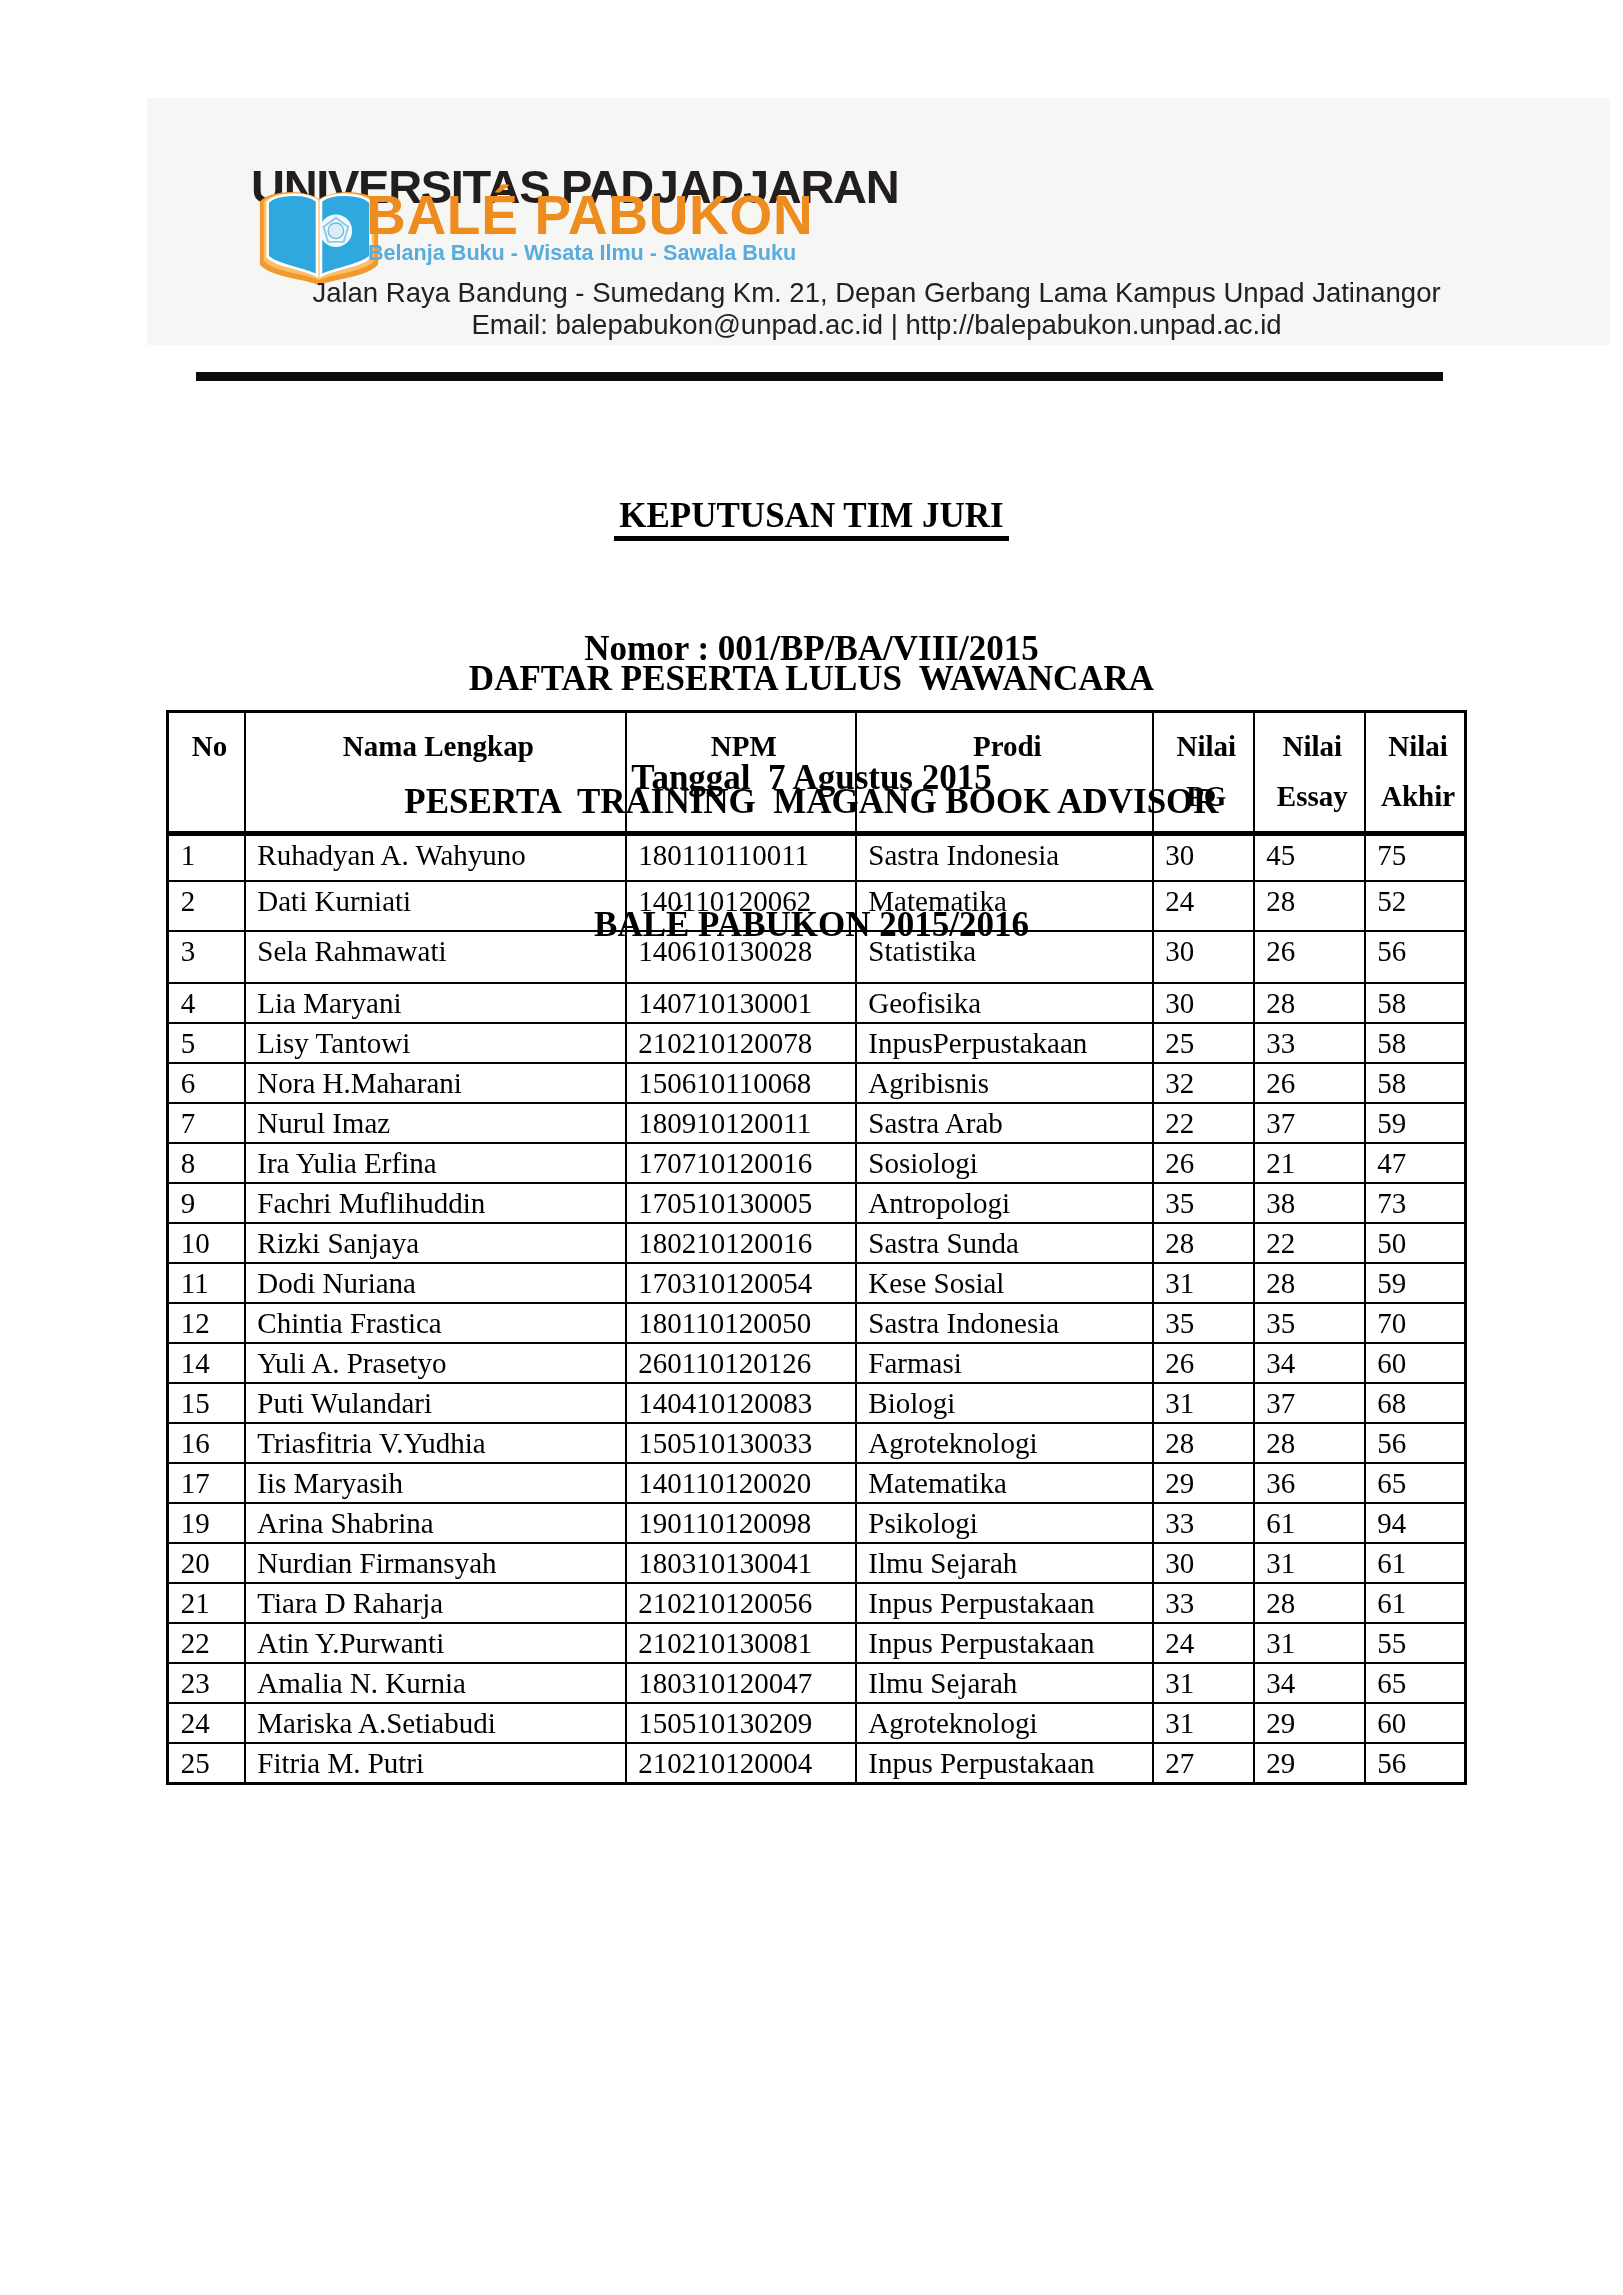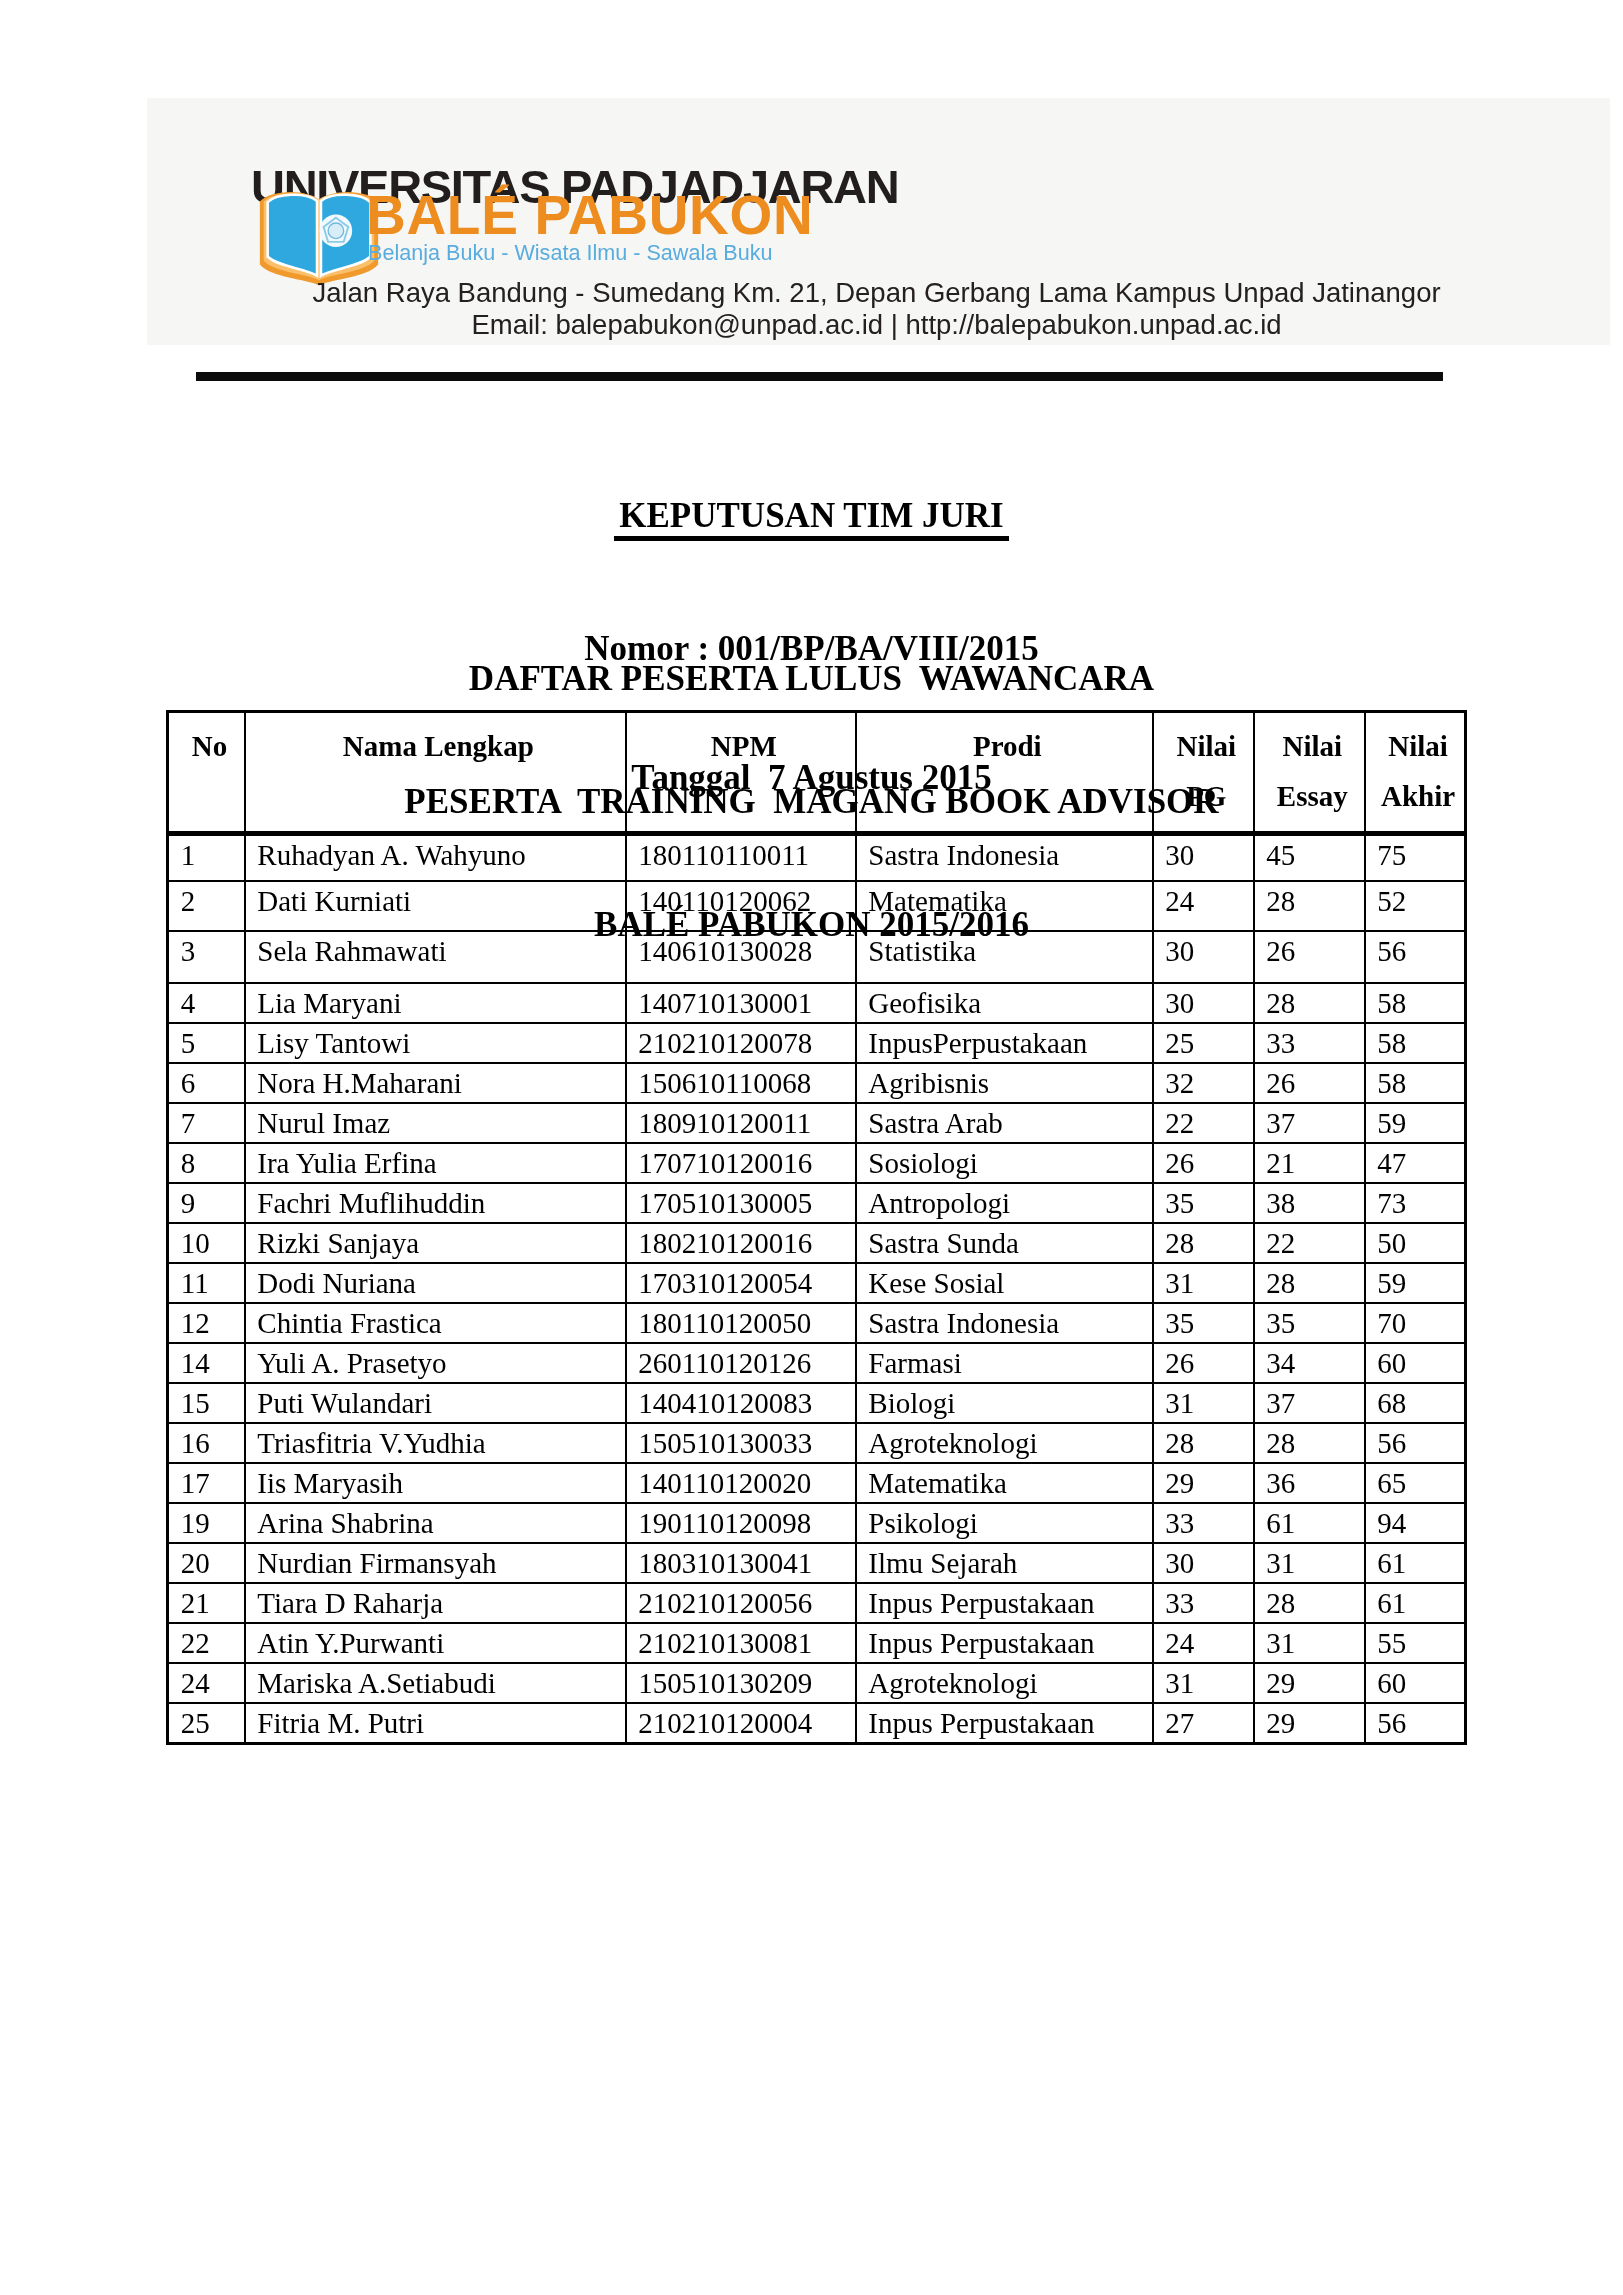--- a/index.html
+++ b/index.html
@@ -25,21 +25,21 @@
   .logo{position:absolute;left:254px;top:183px;width:130px;height:106px;}
   .brand-name{
     position:absolute;left:366px;top:188px;
     font-family:"Liberation Sans","DejaVu Sans",sans-serif;
     font-weight:bold;font-size:55px;line-height:1;letter-spacing:0.7px;
     white-space:nowrap;
   }
   .brand-tagline{
     position:absolute;left:368px;top:242px;
     font-family:"Liberation Sans","DejaVu Sans",sans-serif;
-    font-weight:normal;font-size:21.6px;line-height:1;letter-spacing:0px;
+    font-weight:bold;font-size:21.6px;line-height:1;letter-spacing:0px;
     white-space:nowrap;
   }
   .address-block{
     position:absolute;left:222px;top:277px;width:1309px;
     text-align:center;
     font-family:"Liberation Sans","DejaVu Sans",sans-serif;
     font-size:27.5px;line-height:32px;color:#242020;
   }
   .address-block div{white-space:nowrap;}
   .rule{
@@ -337,20 +337,29 @@
         <tr data-name="table-row">
           <td data-name="cell-no">22</td>
           <td data-name="cell-name">Atin Y.Purwanti</td>
           <td data-name="cell-npm">210210130081</td>
           <td data-name="cell-prodi">Inpus Perpustakaan</td>
           <td data-name="cell-pg">24</td>
           <td data-name="cell-essay">31</td>
           <td data-name="cell-akhir">55</td>
         </tr>
         <tr data-name="table-row">
+          <td data-name="cell-no">23</td>
+          <td data-name="cell-name">Amalia N. Kurnia</td>
+          <td data-name="cell-npm">180310120047</td>
+          <td data-name="cell-prodi">Ilmu Sejarah</td>
+          <td data-name="cell-pg">31</td>
+          <td data-name="cell-essay">34</td>
+          <td data-name="cell-akhir">65</td>
+        </tr>
+        <tr data-name="table-row">
           <td data-name="cell-no">24</td>
           <td data-name="cell-name">Mariska A.Setiabudi</td>
           <td data-name="cell-npm">150510130209</td>
           <td data-name="cell-prodi">Agroteknologi</td>
           <td data-name="cell-pg">31</td>
           <td data-name="cell-essay">29</td>
           <td data-name="cell-akhir">60</td>
         </tr>
         <tr data-name="table-row">
           <td data-name="cell-no">25</td>

